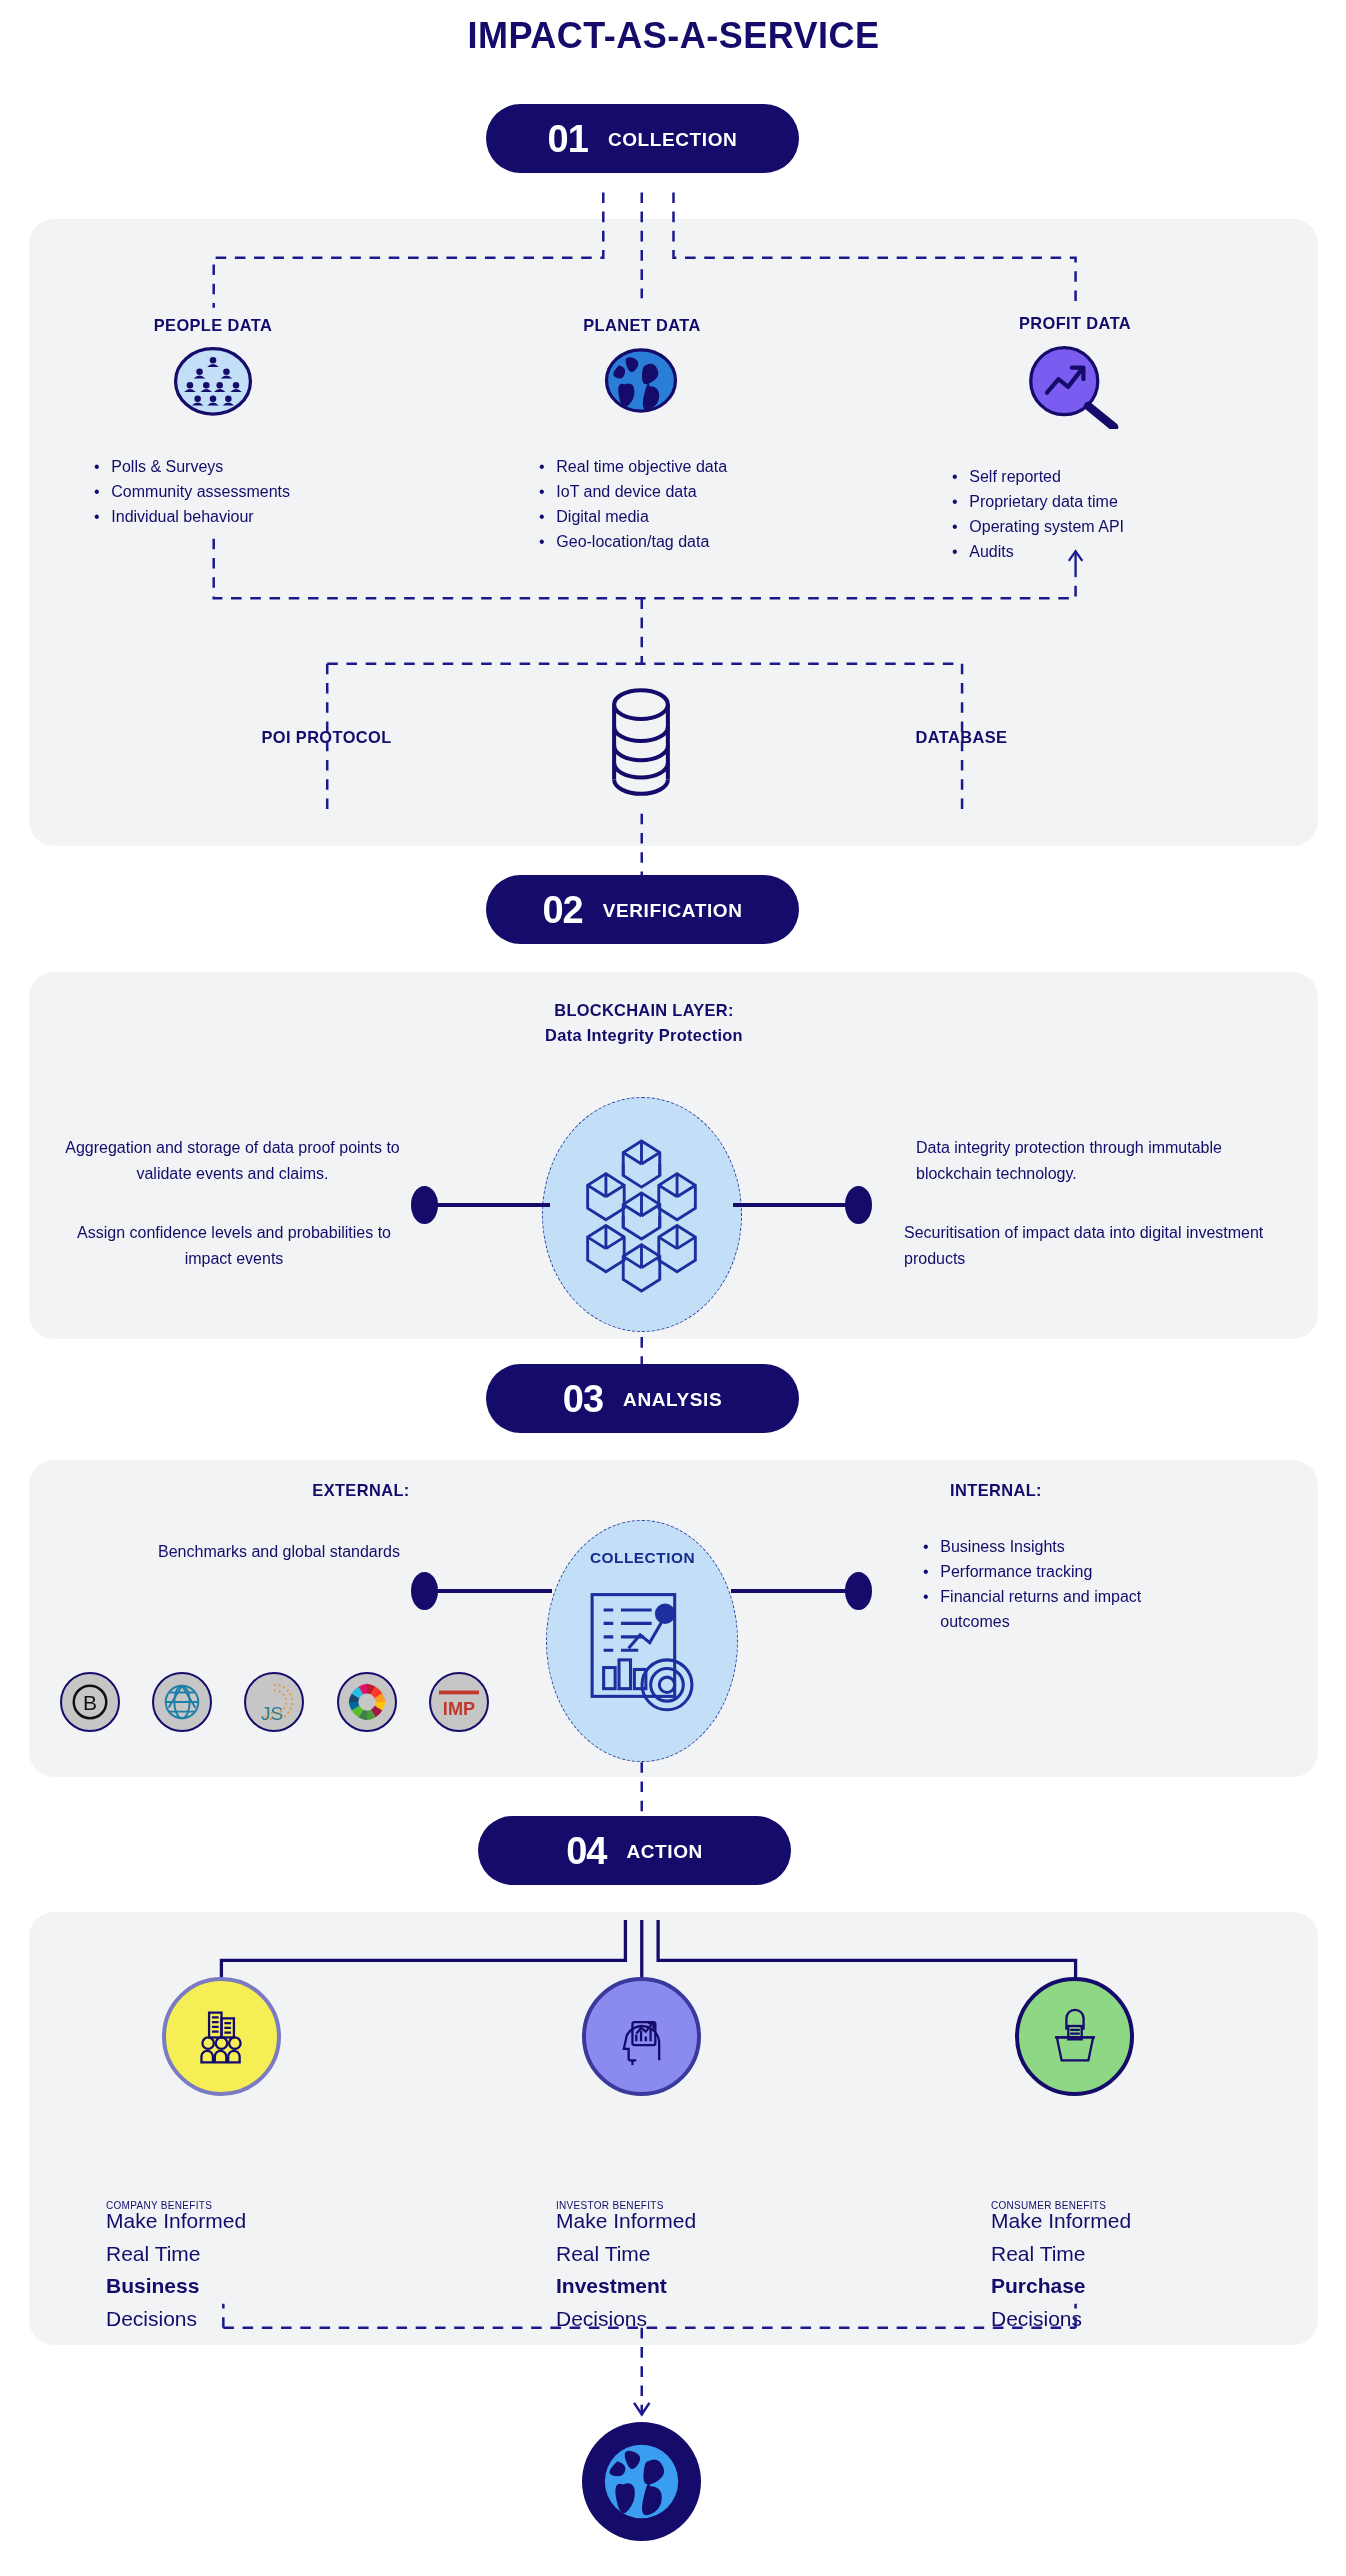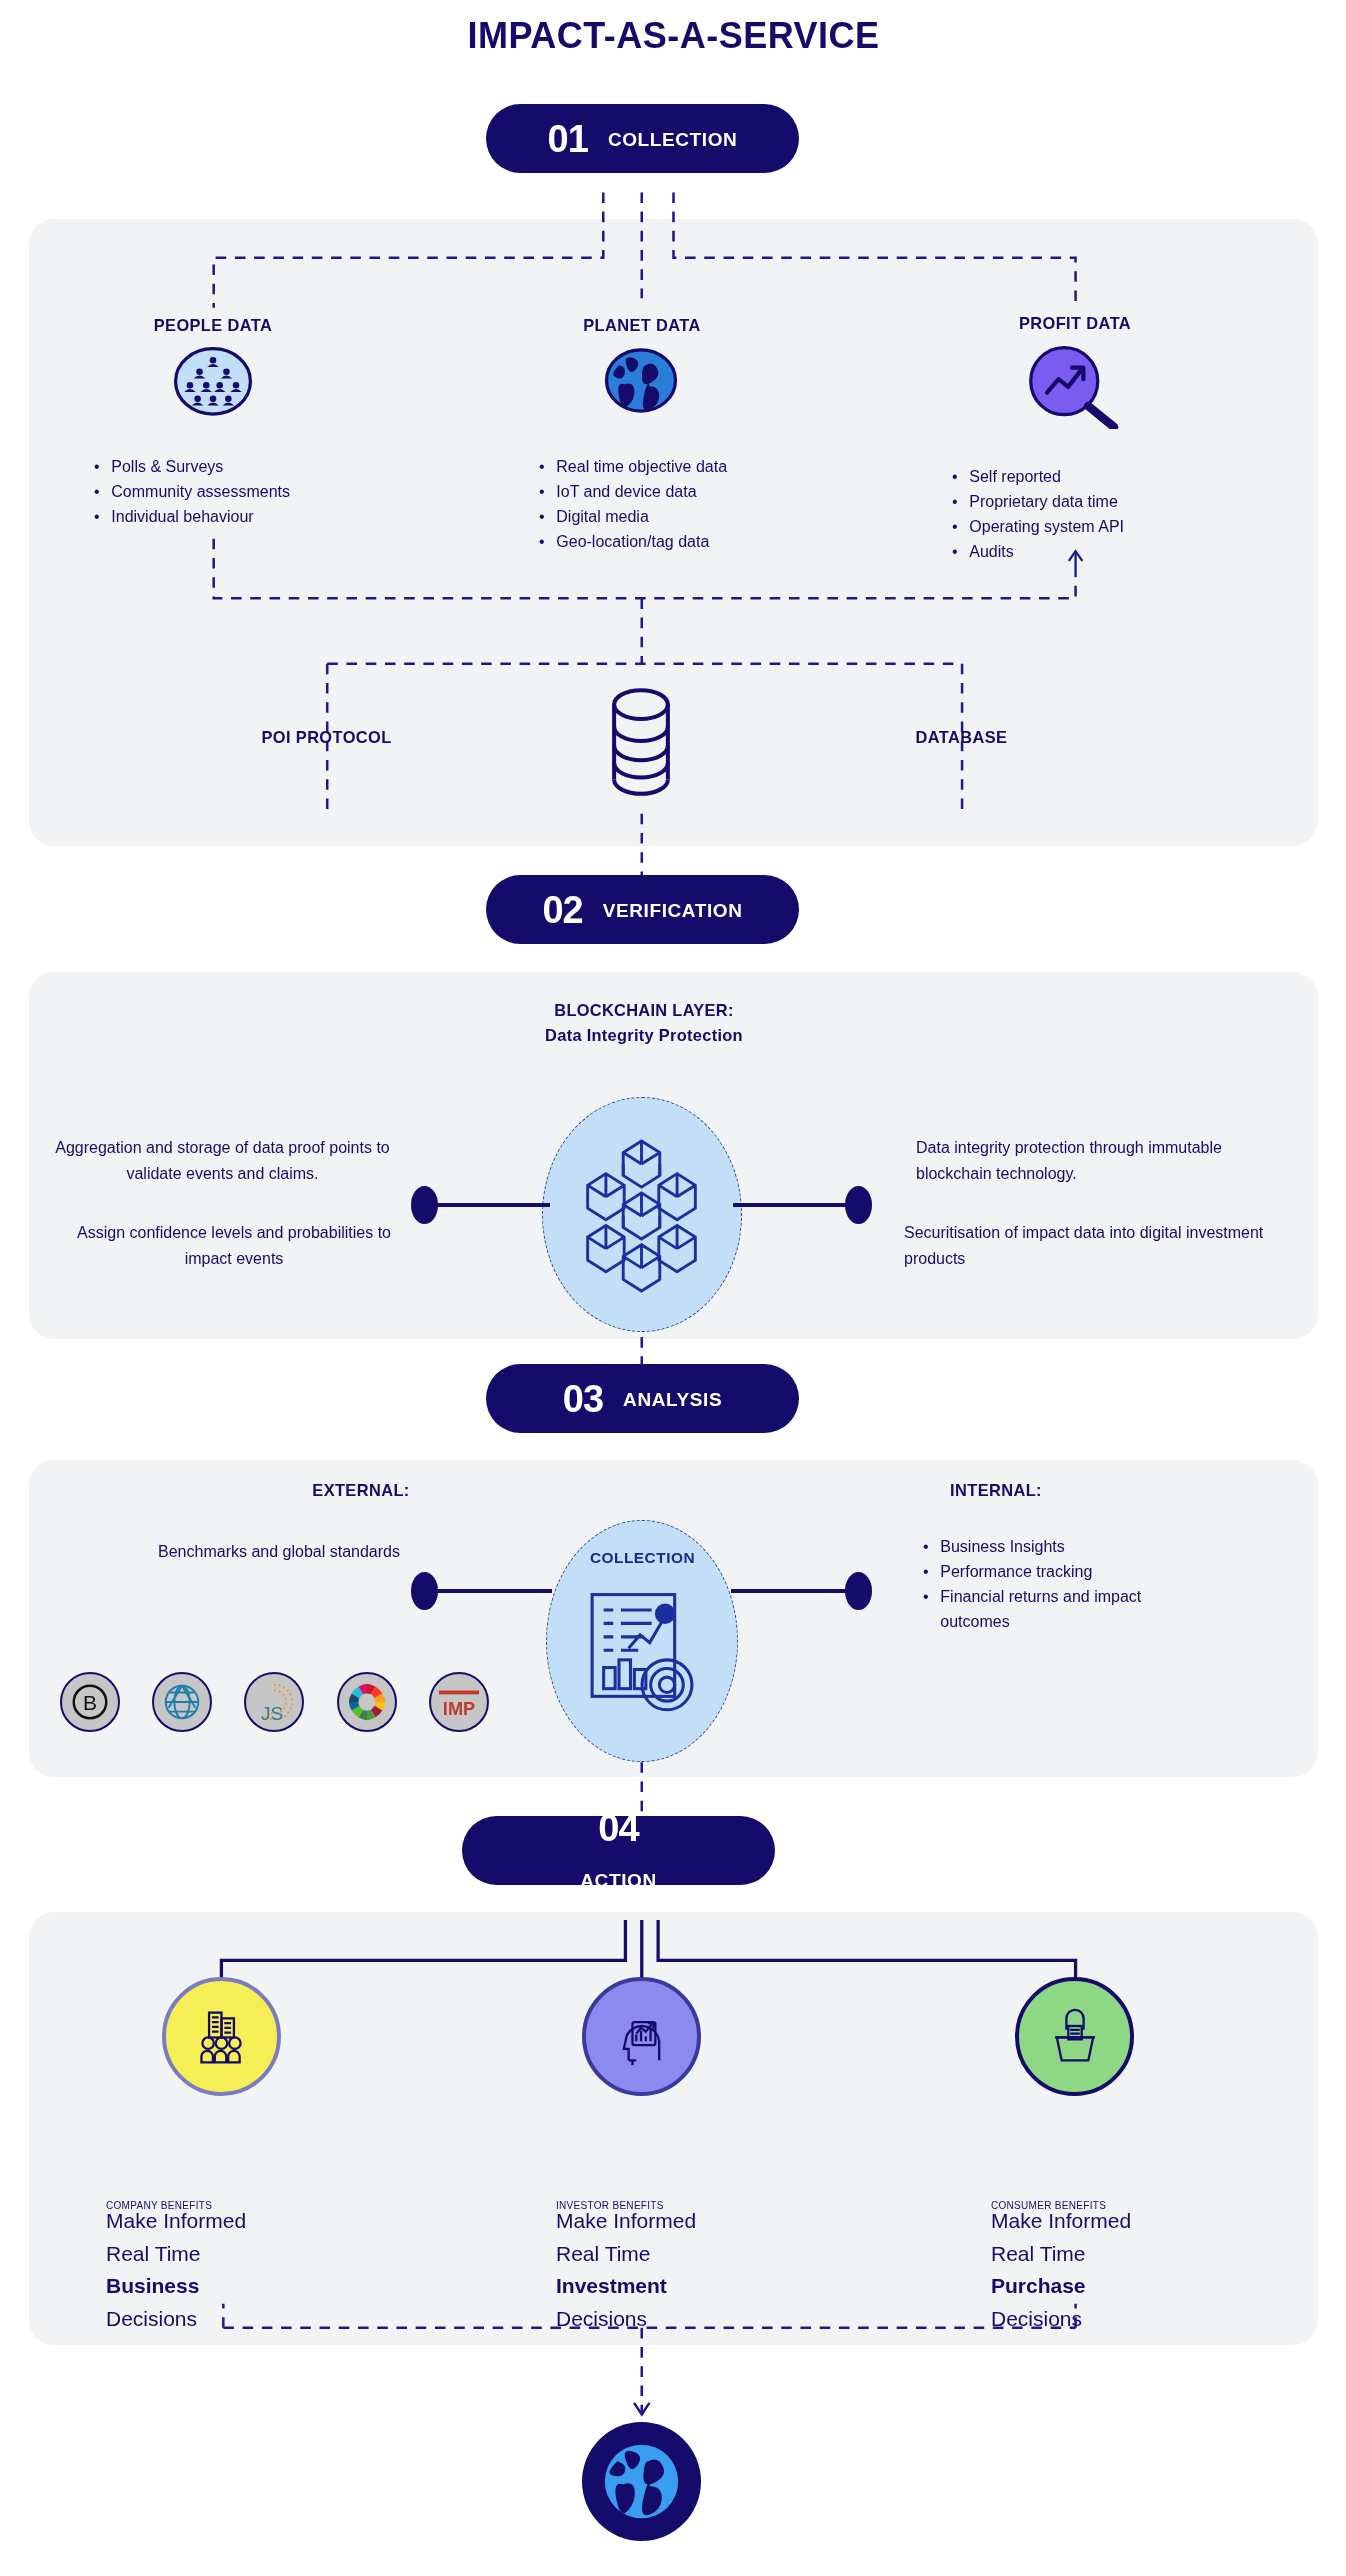--- a/index.html
+++ b/index.html
@@ -333,21 +333,21 @@
       <path d="M46 32 L46 44 M84 32 L84 44 M46 86 L46 98 M84 86 L84 98"></path>
     </g>
   </svg>
 </div>
 
 <div class="dot" style="left:411px;top:1186px;width:27px;height:38px;"></div>
 <div class="hline" style="left:435px;top:1203px;width:115px;"></div>
 <div class="dot" style="left:845px;top:1186px;width:27px;height:38px;"></div>
 <div class="hline" style="left:733px;top:1203px;width:121px;"></div>
 
-<div class="txt center" style="left:35px;top:1135px;width:375px;">Aggregation and storage of data proof points to validate events and claims.</div>
+<div class="txt center" style="left:45px;top:1135px;width:375px;">Aggregation and storage of data proof points to validate events and claims.</div>
 <div class="txt center" style="left:58px;top:1220px;width:352px;text-align:center;">Assign confidence levels and probabilities to impact events</div>
 <div class="txt" style="left:904px;top:1135px;width:385px;margin-left:12px;">Data integrity protection through immutable blockchain technology.</div>
 <div class="txt" style="left:904px;top:1220px;width:385px;">Securitisation of impact data into digital investment products</div>
 
 <div class="badge" style="left:486px;top:1364px;width:313px;">
   <span class="num">03</span>
   <span class="lbl">ANALYSIS</span>
 </div>
 
 <div class="panel" style="left:29px;top:1460px;width:1289px;height:317px;"></div>
@@ -431,21 +431,21 @@
     </g>
   </svg>
 </div>
 <div class="cert" style="left:429px;top:1672px;">
   <svg width="52" height="42" viewBox="0 0 54 44">
       <rect x="6" y="10" width="42" height="4" fill="#c0392b"></rect>
       <text x="27" y="36" font-size="19" font-weight="bold" font-family="Liberation Sans, sans-serif" text-anchor="middle" fill="#c0392b">IMP</text>
     </svg>
 </div>
 
-<div class="badge" style="left:462px;top:1816px;width:313px;flex-direction:column;">
+<div class="badge" style="left:478px;top:1816px;width:313px;">
   <span class="num">04</span>
   <span class="lbl">ACTION</span>
 </div>
 
 <div class="panel" style="left:29px;top:1912px;width:1289px;height:433px;"></div>
 
 <div class="bcircle" style="left:162px;top:1977px;width:119px;height:119px;background:#f5ee54;border:4.8px solid #7b7bc4;">
   <svg width="63" height="63" viewBox="0 0 66 66">
       <g fill="none" stroke="#150b6b" stroke-width="2.4">
     <rect x="20" y="8" width="13" height="26"></rect>

